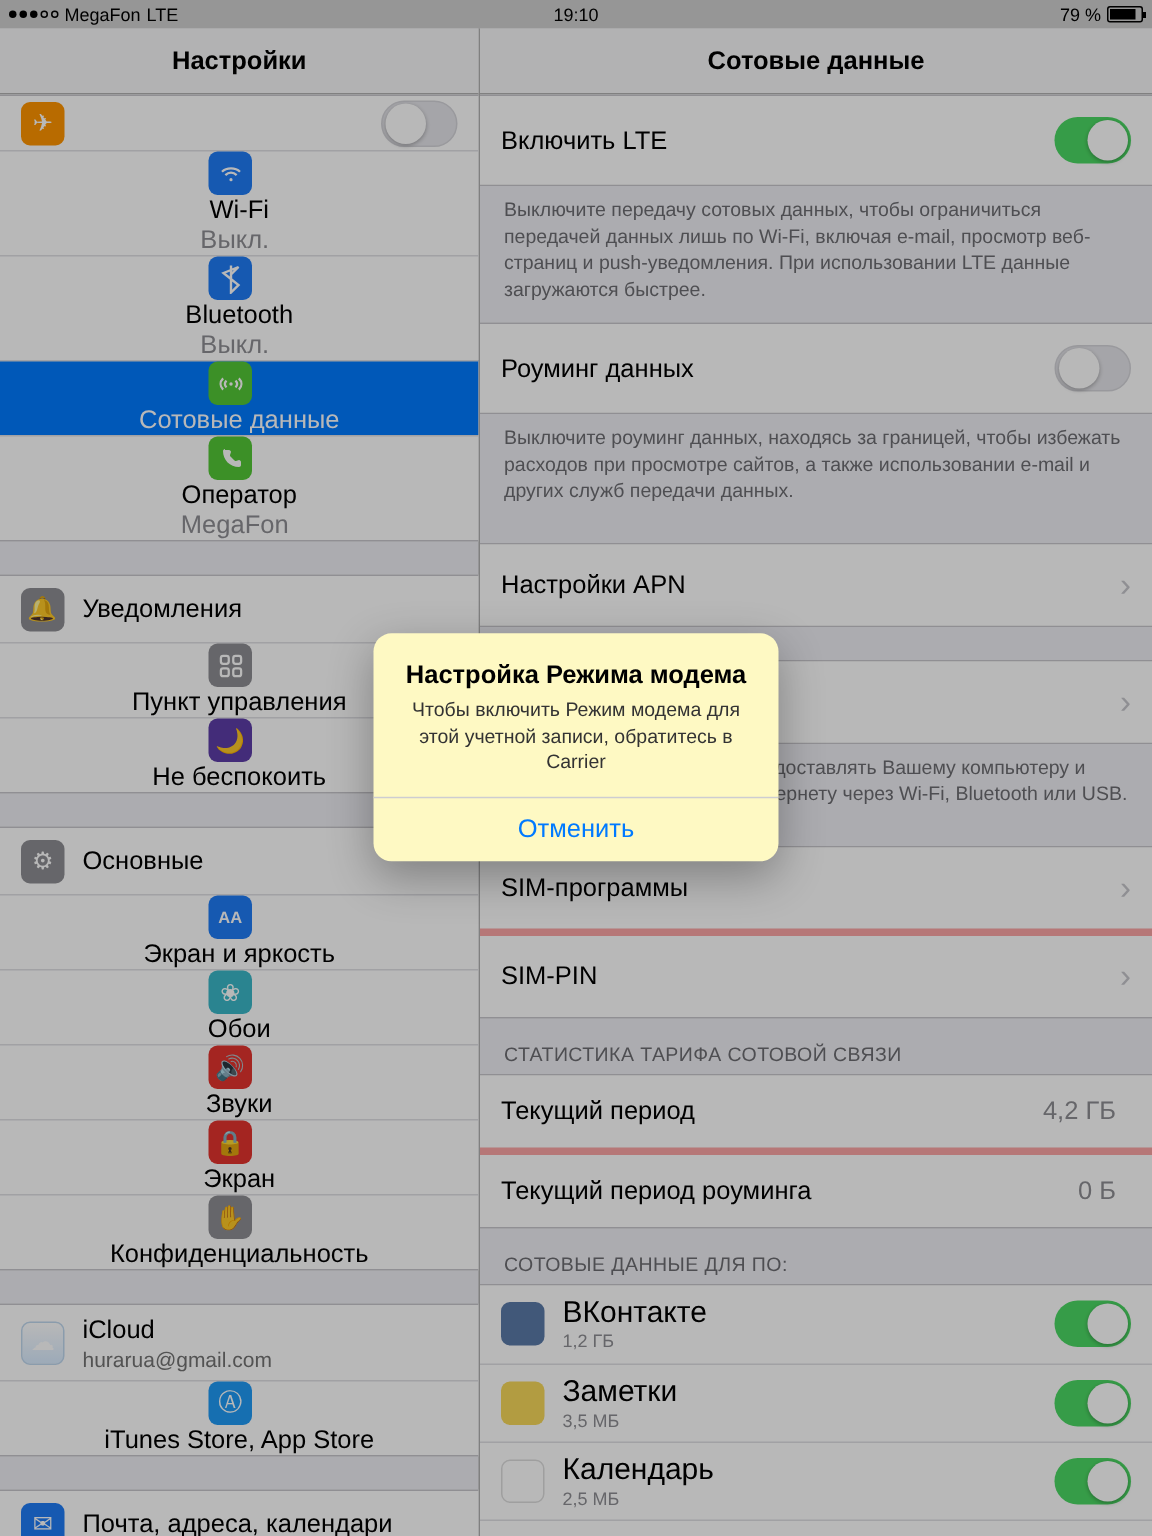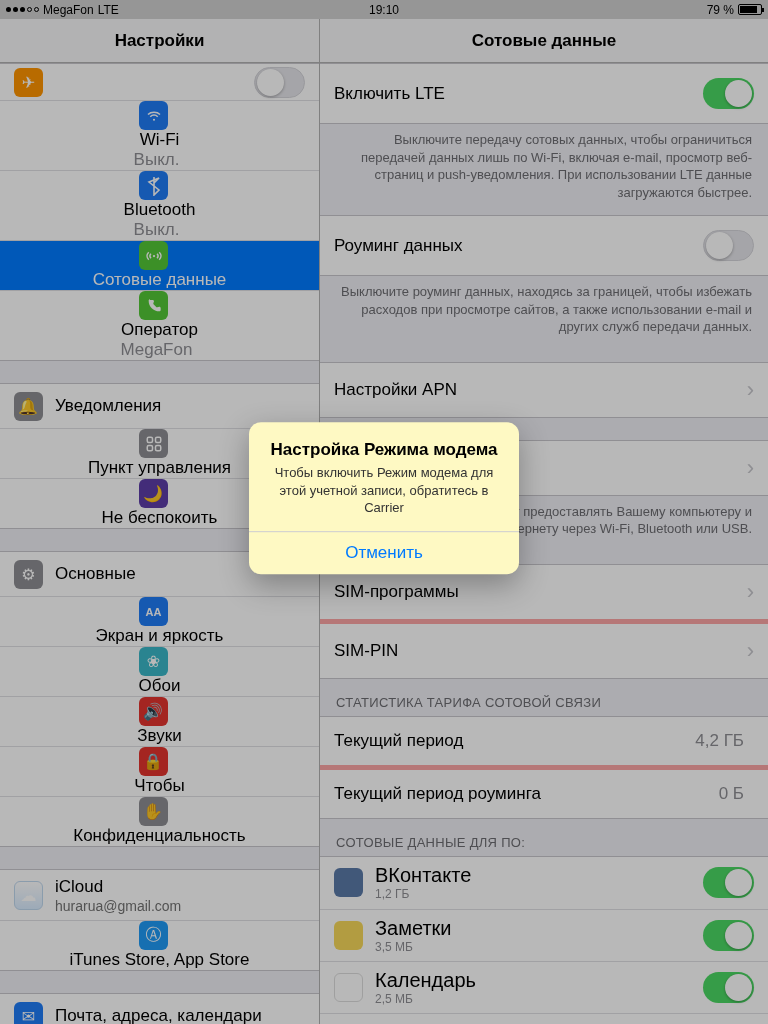--- a/index.html
+++ b/index.html
@@ -23,21 +23,21 @@
   .group { margin-top:22px; border-top:1px solid #c8c7cc; border-bottom:1px solid #c8c7cc; background:#fff; }
   .group:first-child{margin-top:0;}
   .cell { display:flex; align-items:center; min-height:44px; padding:0 14px 0 14px; position:relative; background:#fff;}
   .cell + .cell { border-top:1px solid #e0e0e3;flex-direction:column; }
   .cell.nav .label { flex:1; font-size:17px; color:#000;}
   .cell .icon { width:29px; height:29px; border-radius:6px; margin-right:12px; flex:0 0 29px; display:flex;align-items:center;justify-content:center; color:#fff; font-size:16px;}
   .cell .value { color:#8e8e93; font-size:17px; margin-right:6px;}
   .cell.selected { background:#007aff; }
   .cell.selected .label, .cell.selected .chev::after { color:#fff;}
   .cell .sub { font-size:14px; color:#737373; margin-top:1px;}
-  .footer-text{ font-size:13px; color:#6d6d72; padding:7px 16px 4px 16px; line-height:1.35;text-align:right;}
+  .footer-text{ font-size:13px; color:#6d6d72; padding:7px 16px 4px 16px; line-height:1.35;}
   .header-text{ font-size:13px; color:#6d6d72; padding:16px 16px 6px 16px; text-transform:uppercase; letter-spacing:0.3px;}
   
   .switch{ position:relative; width:51px; height:31px; border-radius:31px; background:#4cd964; flex:0 0 51px;}
   .switch.off{ background:#e5e5ea; border:1px solid #d5d5da;}
   .switch .knob{ position:absolute; top:2px; right:2px; width:27px; height:27px; border-radius:50%; background:#fff; box-shadow:0 1px 3px rgba(0,0,0,.3);}
   .switch.off .knob{ right:auto; left:2px; top:1px;}
   
   .mcell{ display:flex; align-items:center; min-height:44px; padding:14px 14px; background:#fff; position:relative;}
   .mcell + .mcell{ border-top:5px solid #fca5a5;justify-content:center;}
   .mcell .label{ flex:1; font-size:17px; }
@@ -173,21 +173,21 @@
           <div class="cell nav">
             <div class="icon" style="background:#3bb8c8">❀</div>
             <div class="label">Обои</div>
           </div>
           <div class="cell nav">
             <div class="icon" style="background:#e3342f">🔊</div>
             <div class="label">Звуки</div>
           </div>
           <div class="cell nav">
             <div class="icon" style="background:#e3342f">🔒</div>
-            <div class="label">Чтобы</div>
+            <div class="label">Экран</div>
           </div>
           <div class="cell nav">
             <div class="icon" style="background:#8e8e93">✋</div>
             <div class="label">Конфиденциальность</div>
           </div>
         </div>
 
         <div class="group">
           <div class="cell" style="min-height:50px">
             <div class="icon" style="background:linear-gradient(#fff,#d9ecff);border:1px solid #c0d8ef">☁︎</div>

